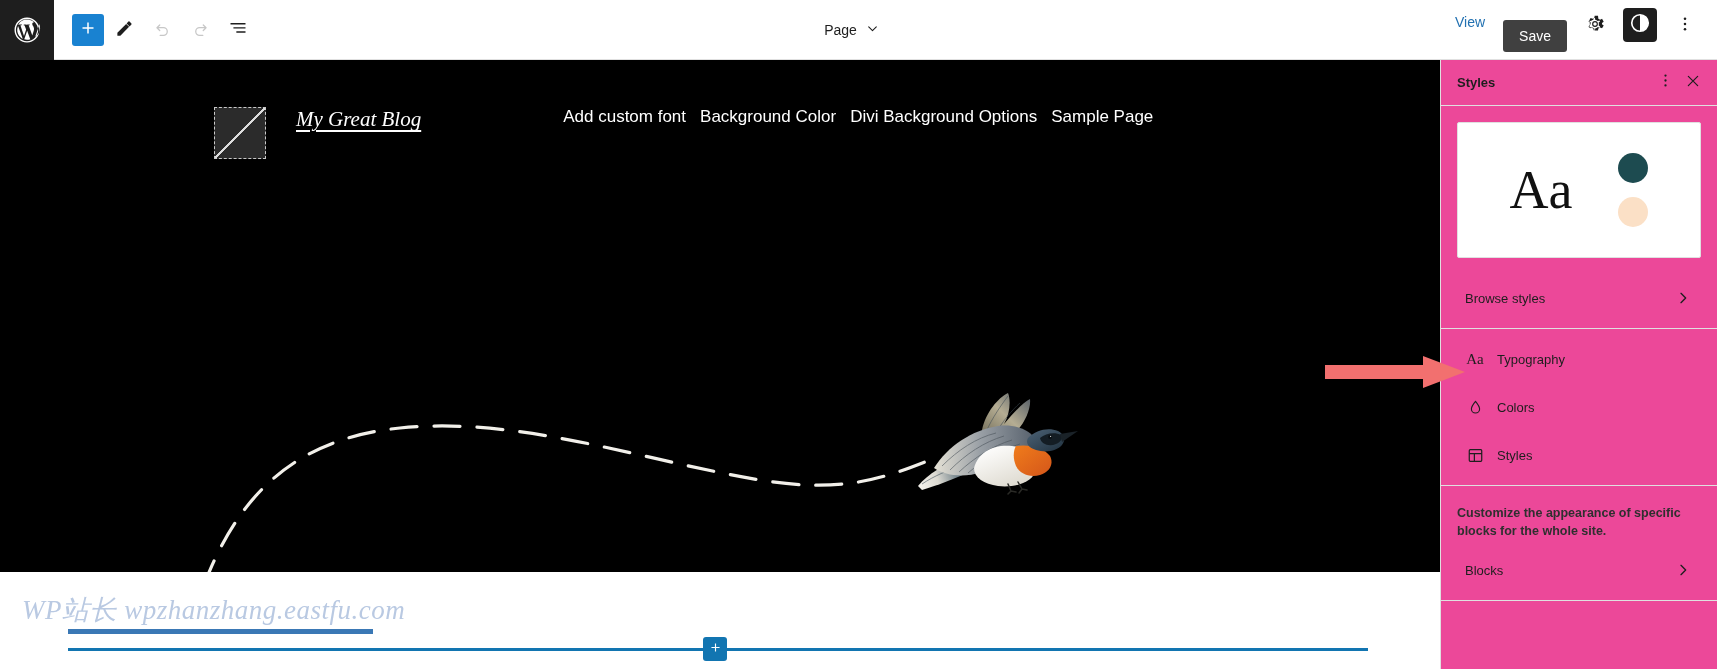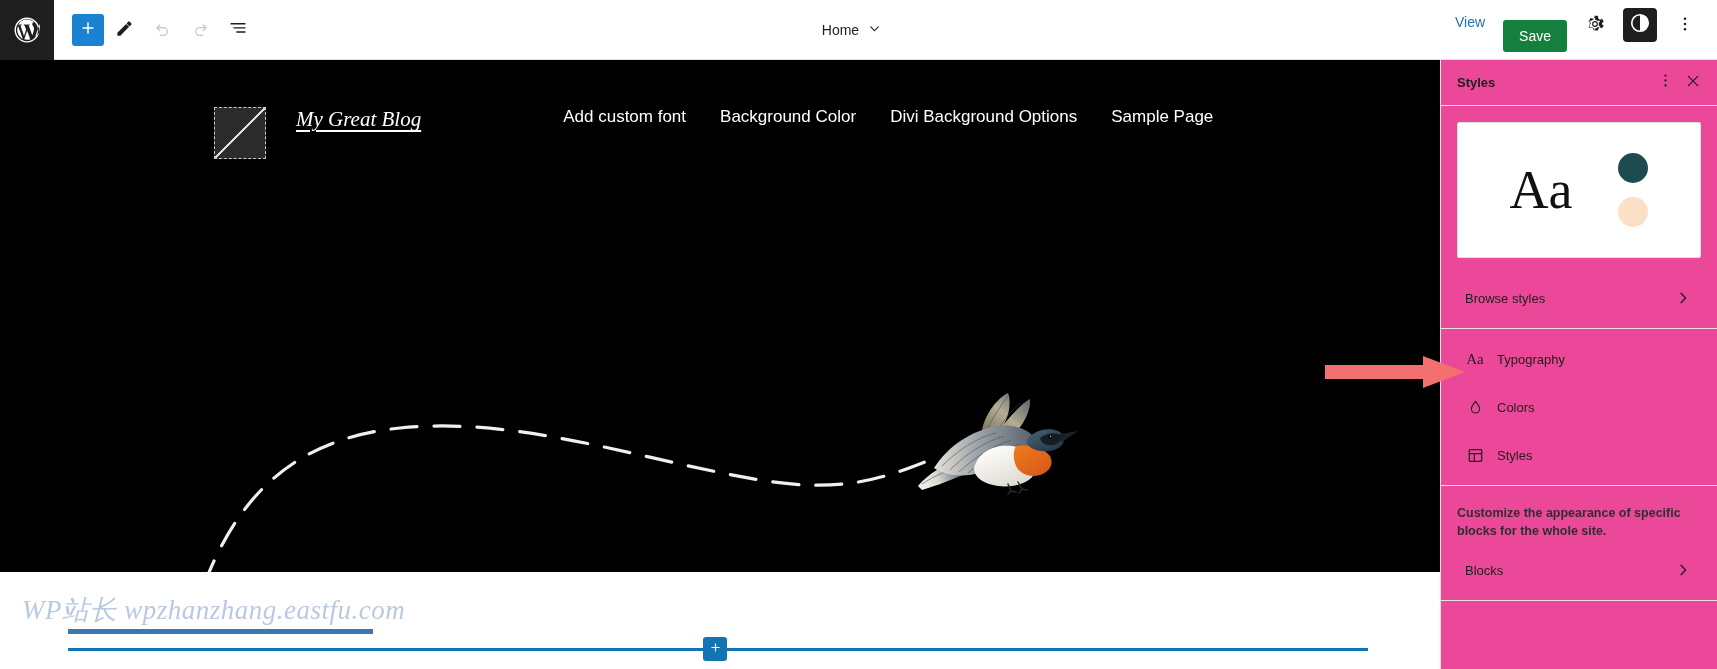--- a/index.html
+++ b/index.html
@@ -97,21 +97,21 @@
     padding-right: 14px;
     flex: 0 0 auto;
   }
   .view-link {
     font-size: 14px;
     color: #2271b1;
     cursor: pointer;
     padding: 6px 8px;
   }
   .save-btn {
-    background: #15803d;
+    background: #404040;
     color: #ffffff;
     font-size: 14px;
     border: none;
     border-radius: 3px;
     padding: 9px 16px;
     cursor: pointer;
     font-family: inherit;
     line-height: 1;
     margin-top: 12px;
   }
@@ -179,21 +179,21 @@
     text-decoration: underline;
     text-underline-offset: 4px;
     cursor: pointer;
     white-space: nowrap;
   }
 
   .site-nav {
     margin-left: 142px;
     display: flex;
     align-items: center;
-    gap: 34px;
+    gap: 14px;
   }
   .nav-item {
     font-size: 17px;
     color: #ffffff;
     cursor: pointer;
     white-space: nowrap;
   }
 
   .curve-layer {
     position: absolute;
@@ -434,21 +434,21 @@
         <span>
           <svg width="20" height="20" viewBox="0 0 24 24" aria-hidden="true">
             <path fill="#1e1e1e" d="M3 6h18v1.7H3zM6.5 11h14.5v1.7H6.5zM10 16h11v1.7H10z"></path>
           </svg>
         </span>
       </button>
     </div>
 
     <div class="toolbar-center">
       <div class="doc-title">
-        <span>Home</span>
+        <span>Page</span>
         <span>
           <svg width="13" height="13" viewBox="0 0 24 24" aria-hidden="true">
             <path fill="none" stroke="#1e1e1e" stroke-width="2" stroke-linecap="round" stroke-linejoin="round" d="M5 9l7 7 7-7"></path>
           </svg>
         </span>
       </div>
     </div>
 
     <div class="toolbar-right">
       <span class="view-link">View</span>

